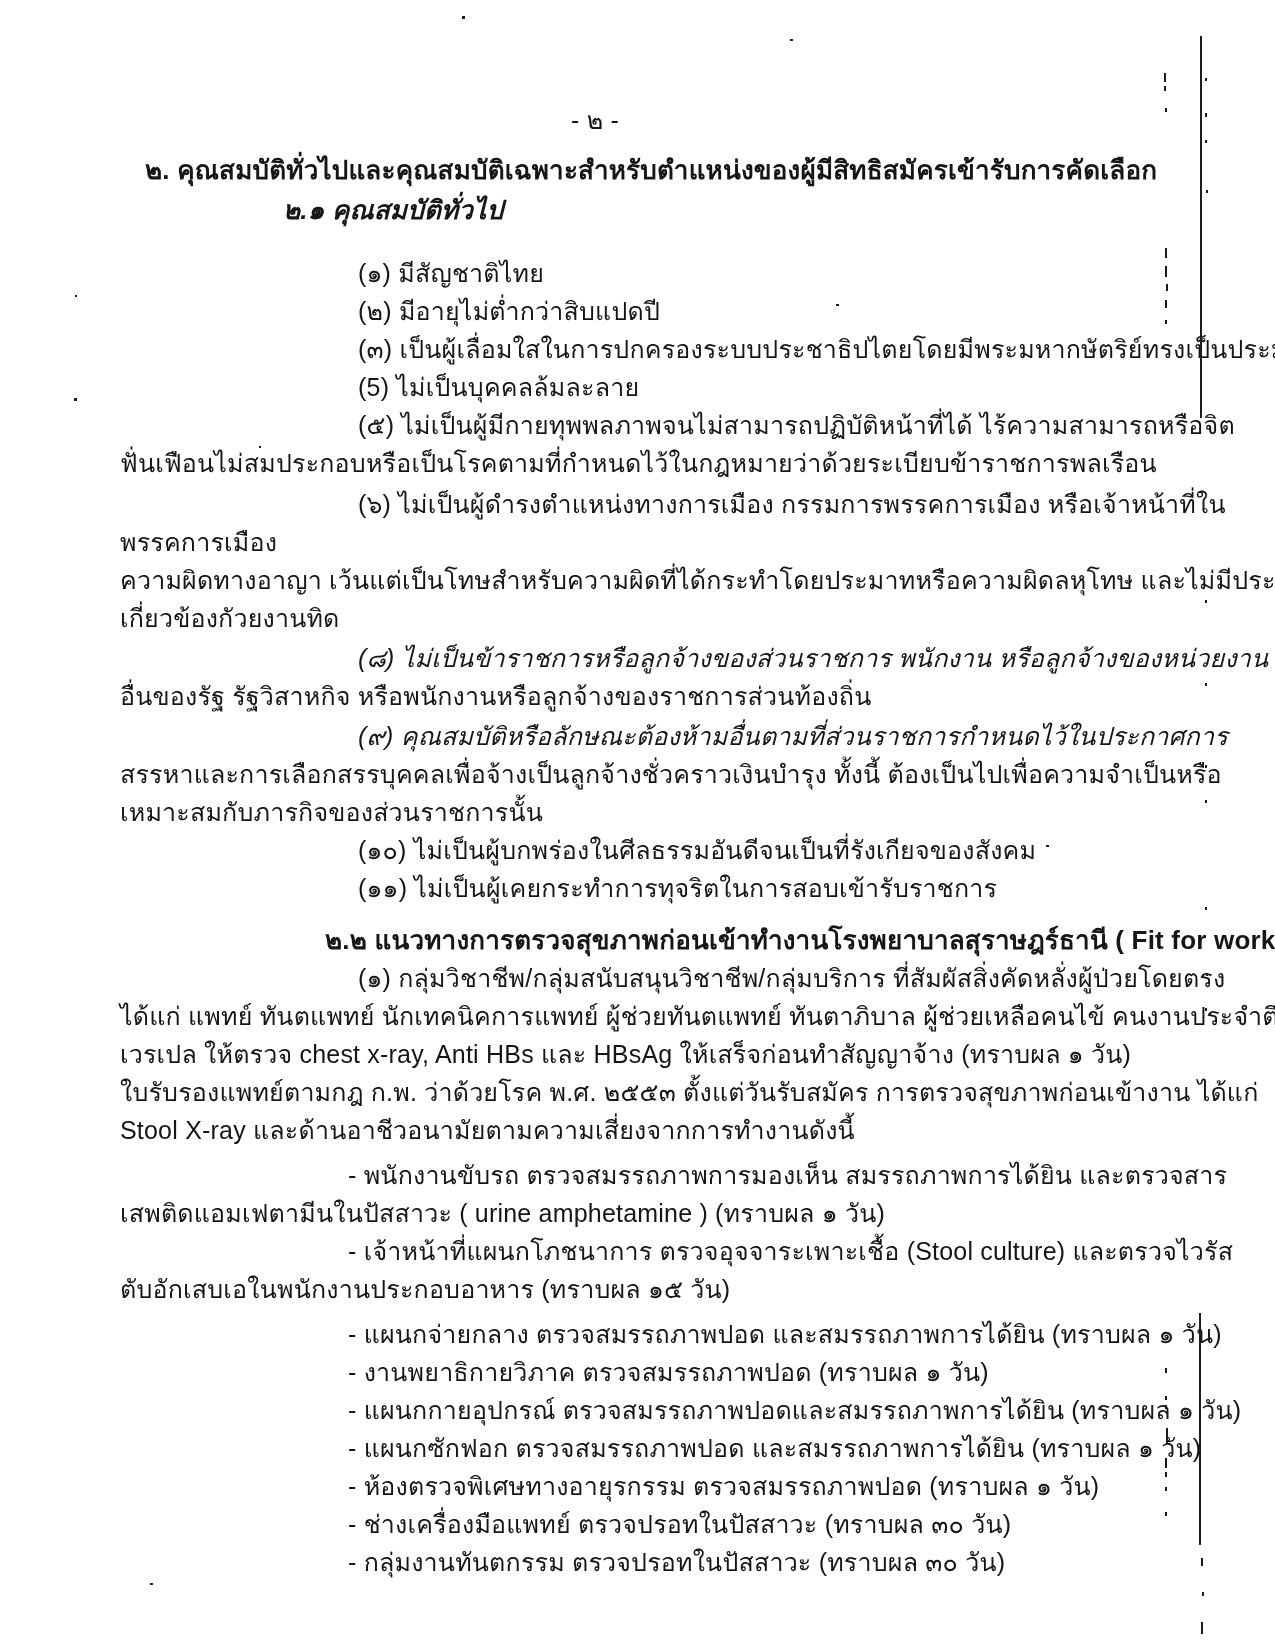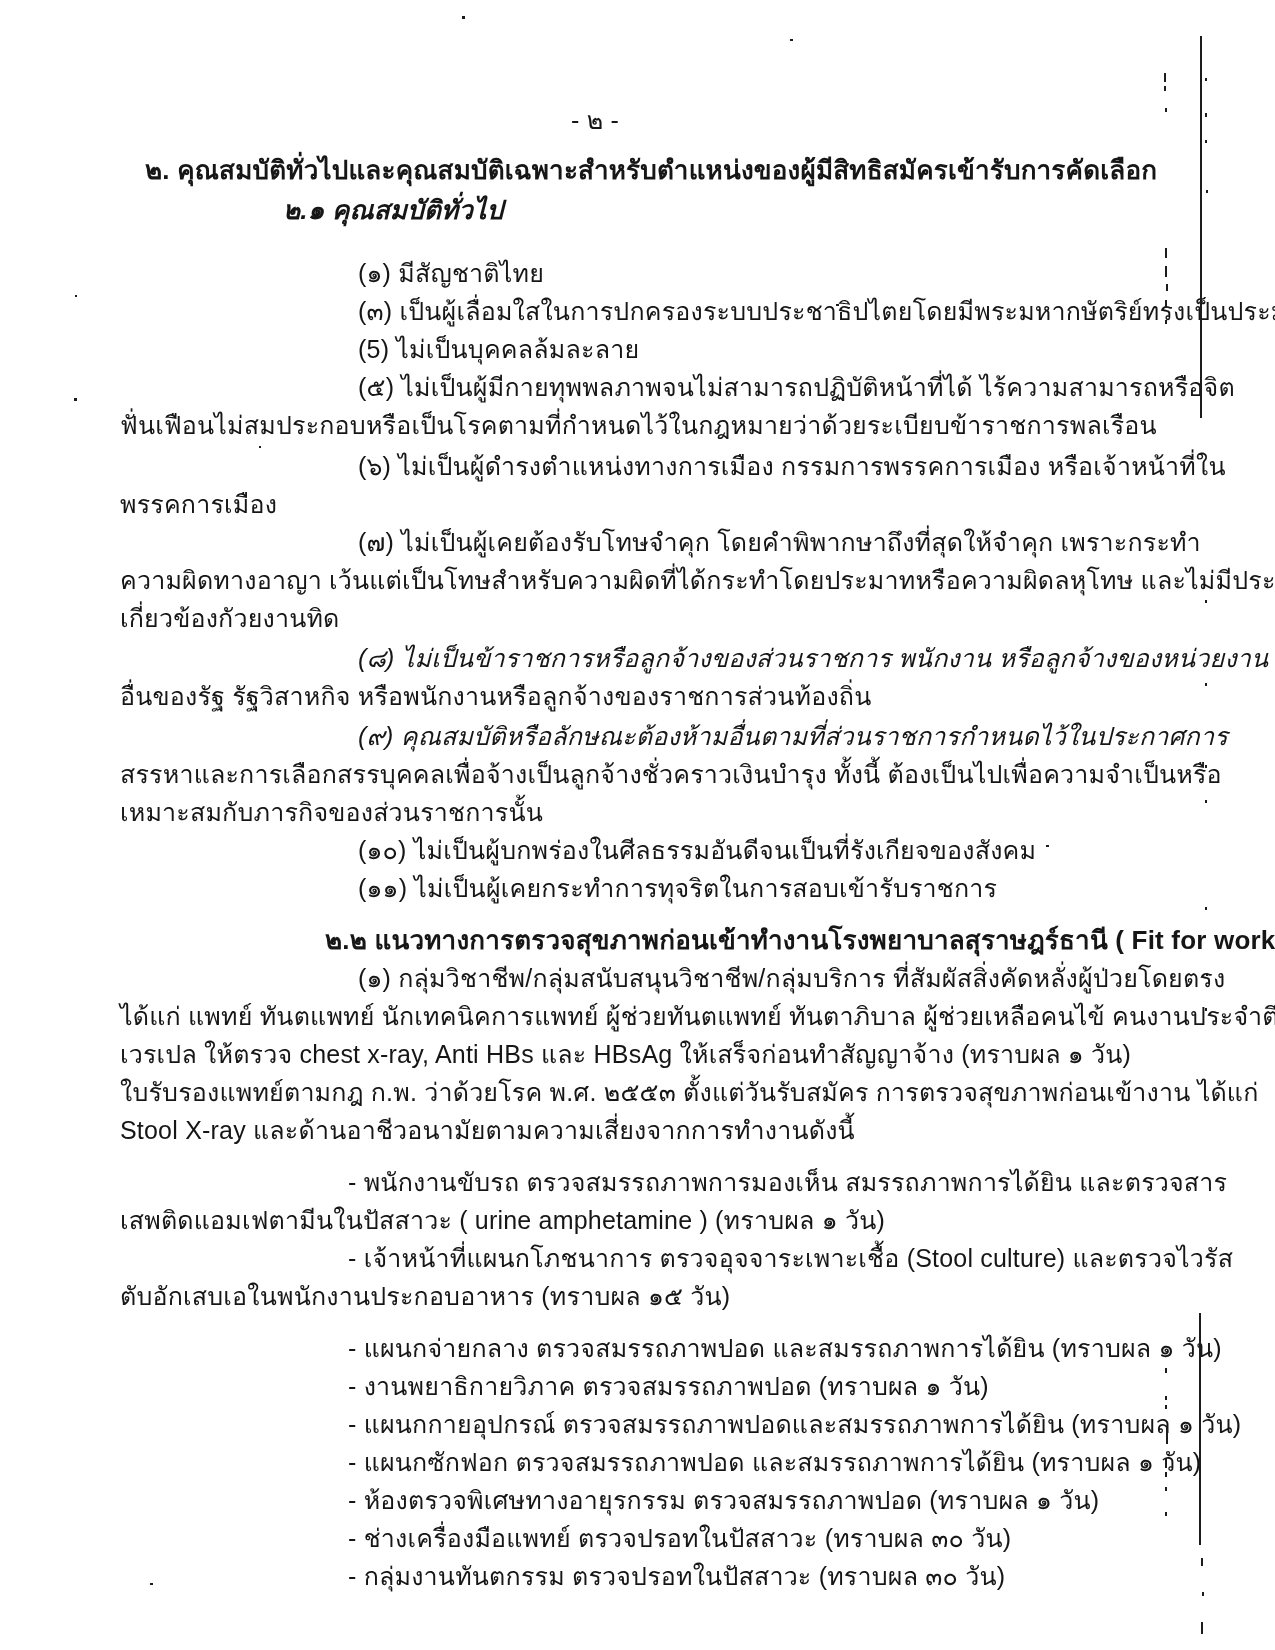--- a/index.html
+++ b/index.html
@@ -29,46 +29,46 @@
   }
   
   .pagenum { text-align: center; padding-right: 150px; }
   .h1   { font-weight: bold; padding-left: 25px;  font-size: 26px; }
   .h2   { font-weight: bold; padding-left: 163px; font-size: 26px; }
   .h2b  { font-weight: bold; padding-left: 205px; font-size: 26px; }
   .item { padding-left: 238px; }
   .cont { padding-left: 0; }
   .dash { padding-left: 228px; }
   
-  .mt1  { margin-top: 14px; }
+  .mt1  { margin-top: 7px; }
   .mt2  { margin-top: 2px; font-style: italic; }
   .mt3  { margin-top: 3px; }
   .mt10 { margin-top: 25px; }
   .mt12 { margin-top: 12px; }
   .mt14 { margin-top: 14px; }
   
   .artifacts { position: absolute; inset: 0; pointer-events: none; }
   .mark { position: absolute; background: #1c1c1c; }
 </style>
 </head>
 <body>
 
 <div class="page">
   <div class="text-lines">
       <div class="line pagenum">- ๒ -</div>
       <div class="line h1 mt12">๒. คุณสมบัติทั่วไปและคุณสมบัติเฉพาะสำหรับตำแหน่งของผู้มีสิทธิสมัครเข้ารับการคัดเลือก</div>
       <div class="line h2 mt2">๒.๑ คุณสมบัติทั่วไป</div>
       <div class="line item mt10">(๑) มีสัญชาติไทย</div>
+      <div class="line item">(๒) มีอายุไม่ต่ำกว่าสิบแปดปี</div>
       <div class="line item">(๓) เป็นผู้เลื่อมใสในการปกครองระบบประชาธิปไตยโดยมีพระมหากษัตริย์ทรงเป็นประมุข</div>
       <div class="line item">(5) ไม่เป็นบุคคลล้มละลาย</div>
       <div class="line item">(๕) ไม่เป็นผู้มีกายทุพพลภาพจนไม่สามารถปฏิบัติหน้าที่ได้ ไร้ความสามารถหรือจิต</div>
       <div class="line cont">ฟั่นเฟือนไม่สมประกอบหรือเป็นโรคตามที่กำหนดไว้ในกฎหมายว่าด้วยระเบียบข้าราชการพลเรือน</div>
       <div class="line item mt3">(๖) ไม่เป็นผู้ดำรงตำแหน่งทางการเมือง กรรมการพรรคการเมือง หรือเจ้าหน้าที่ใน</div>
       <div class="line cont">พรรคการเมือง</div>
-      <div class="line item">(๗) ไม่เป็นผู้เคยต้องรับโทษจำคุก โดยคำพิพากษาถึงที่สุดให้จำคุก เพราะกระทำ</div>
       <div class="line cont">ความผิดทางอาญา เว้นแต่เป็นโทษสำหรับความผิดที่ได้กระทำโดยประมาทหรือความผิดลหุโทษ และไม่มีประวัติ</div>
       <div class="line cont">เกี่ยวข้องกัวยงานทิด</div>
       <div class="line item mt2">(๘) ไม่เป็นข้าราชการหรือลูกจ้างของส่วนราชการ พนักงาน หรือลูกจ้างของหน่วยงาน</div>
       <div class="line cont">อื่นของรัฐ รัฐวิสาหกิจ หรือพนักงานหรือลูกจ้างของราชการส่วนท้องถิ่น</div>
       <div class="line item mt2">(๙) คุณสมบัติหรือลักษณะต้องห้ามอื่นตามที่ส่วนราชการกำหนดไว้ในประกาศการ</div>
       <div class="line cont">สรรหาและการเลือกสรรบุคคลเพื่อจ้างเป็นลูกจ้างชั่วคราวเงินบำรุง ทั้งนี้ ต้องเป็นไปเพื่อความจำเป็นหรือ</div>
       <div class="line cont">เหมาะสมกับภารกิจของส่วนราชการนั้น</div>
       <div class="line item">(๑๐) ไม่เป็นผู้บกพร่องในศีลธรรมอันดีจนเป็นที่รังเกียจของสังคม</div>
       <div class="line item">(๑๑) ไม่เป็นผู้เคยกระทำการทุจริตในการสอบเข้ารับราชการ</div>
       <div class="line h2b mt14">๒.๒ แนวทางการตรวจสุขภาพก่อนเข้าทำงานโรงพยาบาลสุราษฎร์ธานี ( Fit for work)</div>

